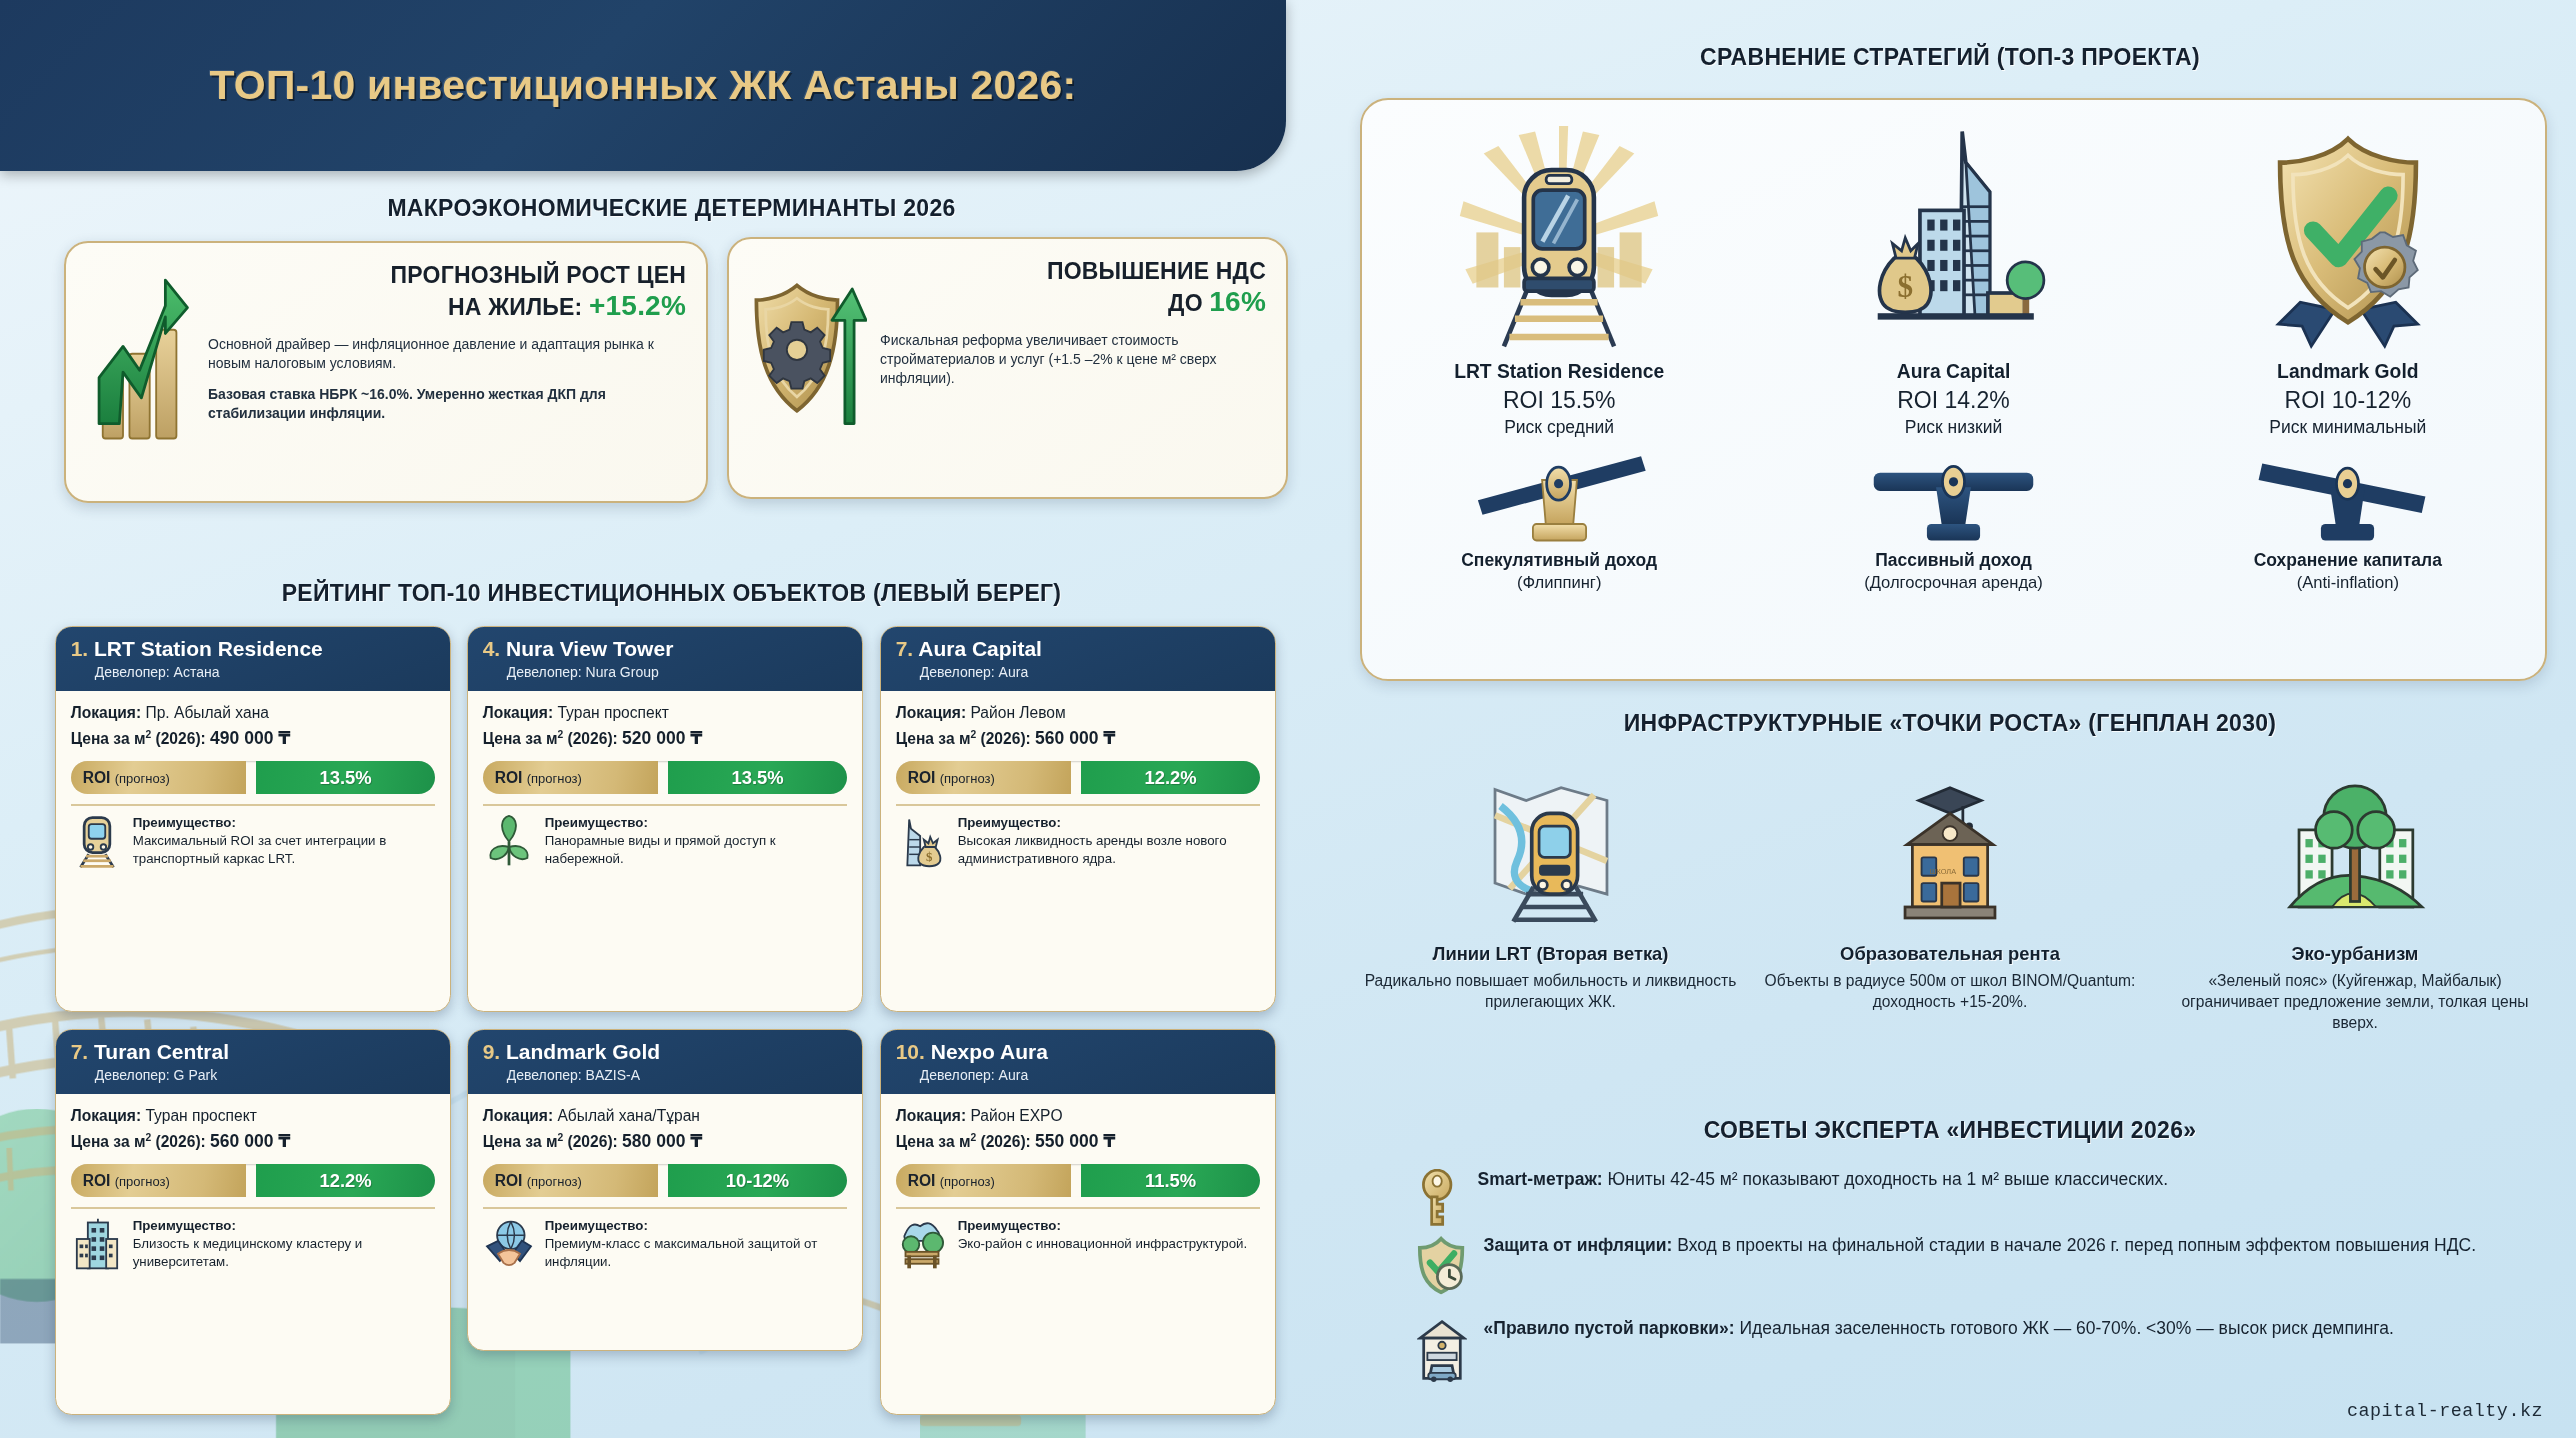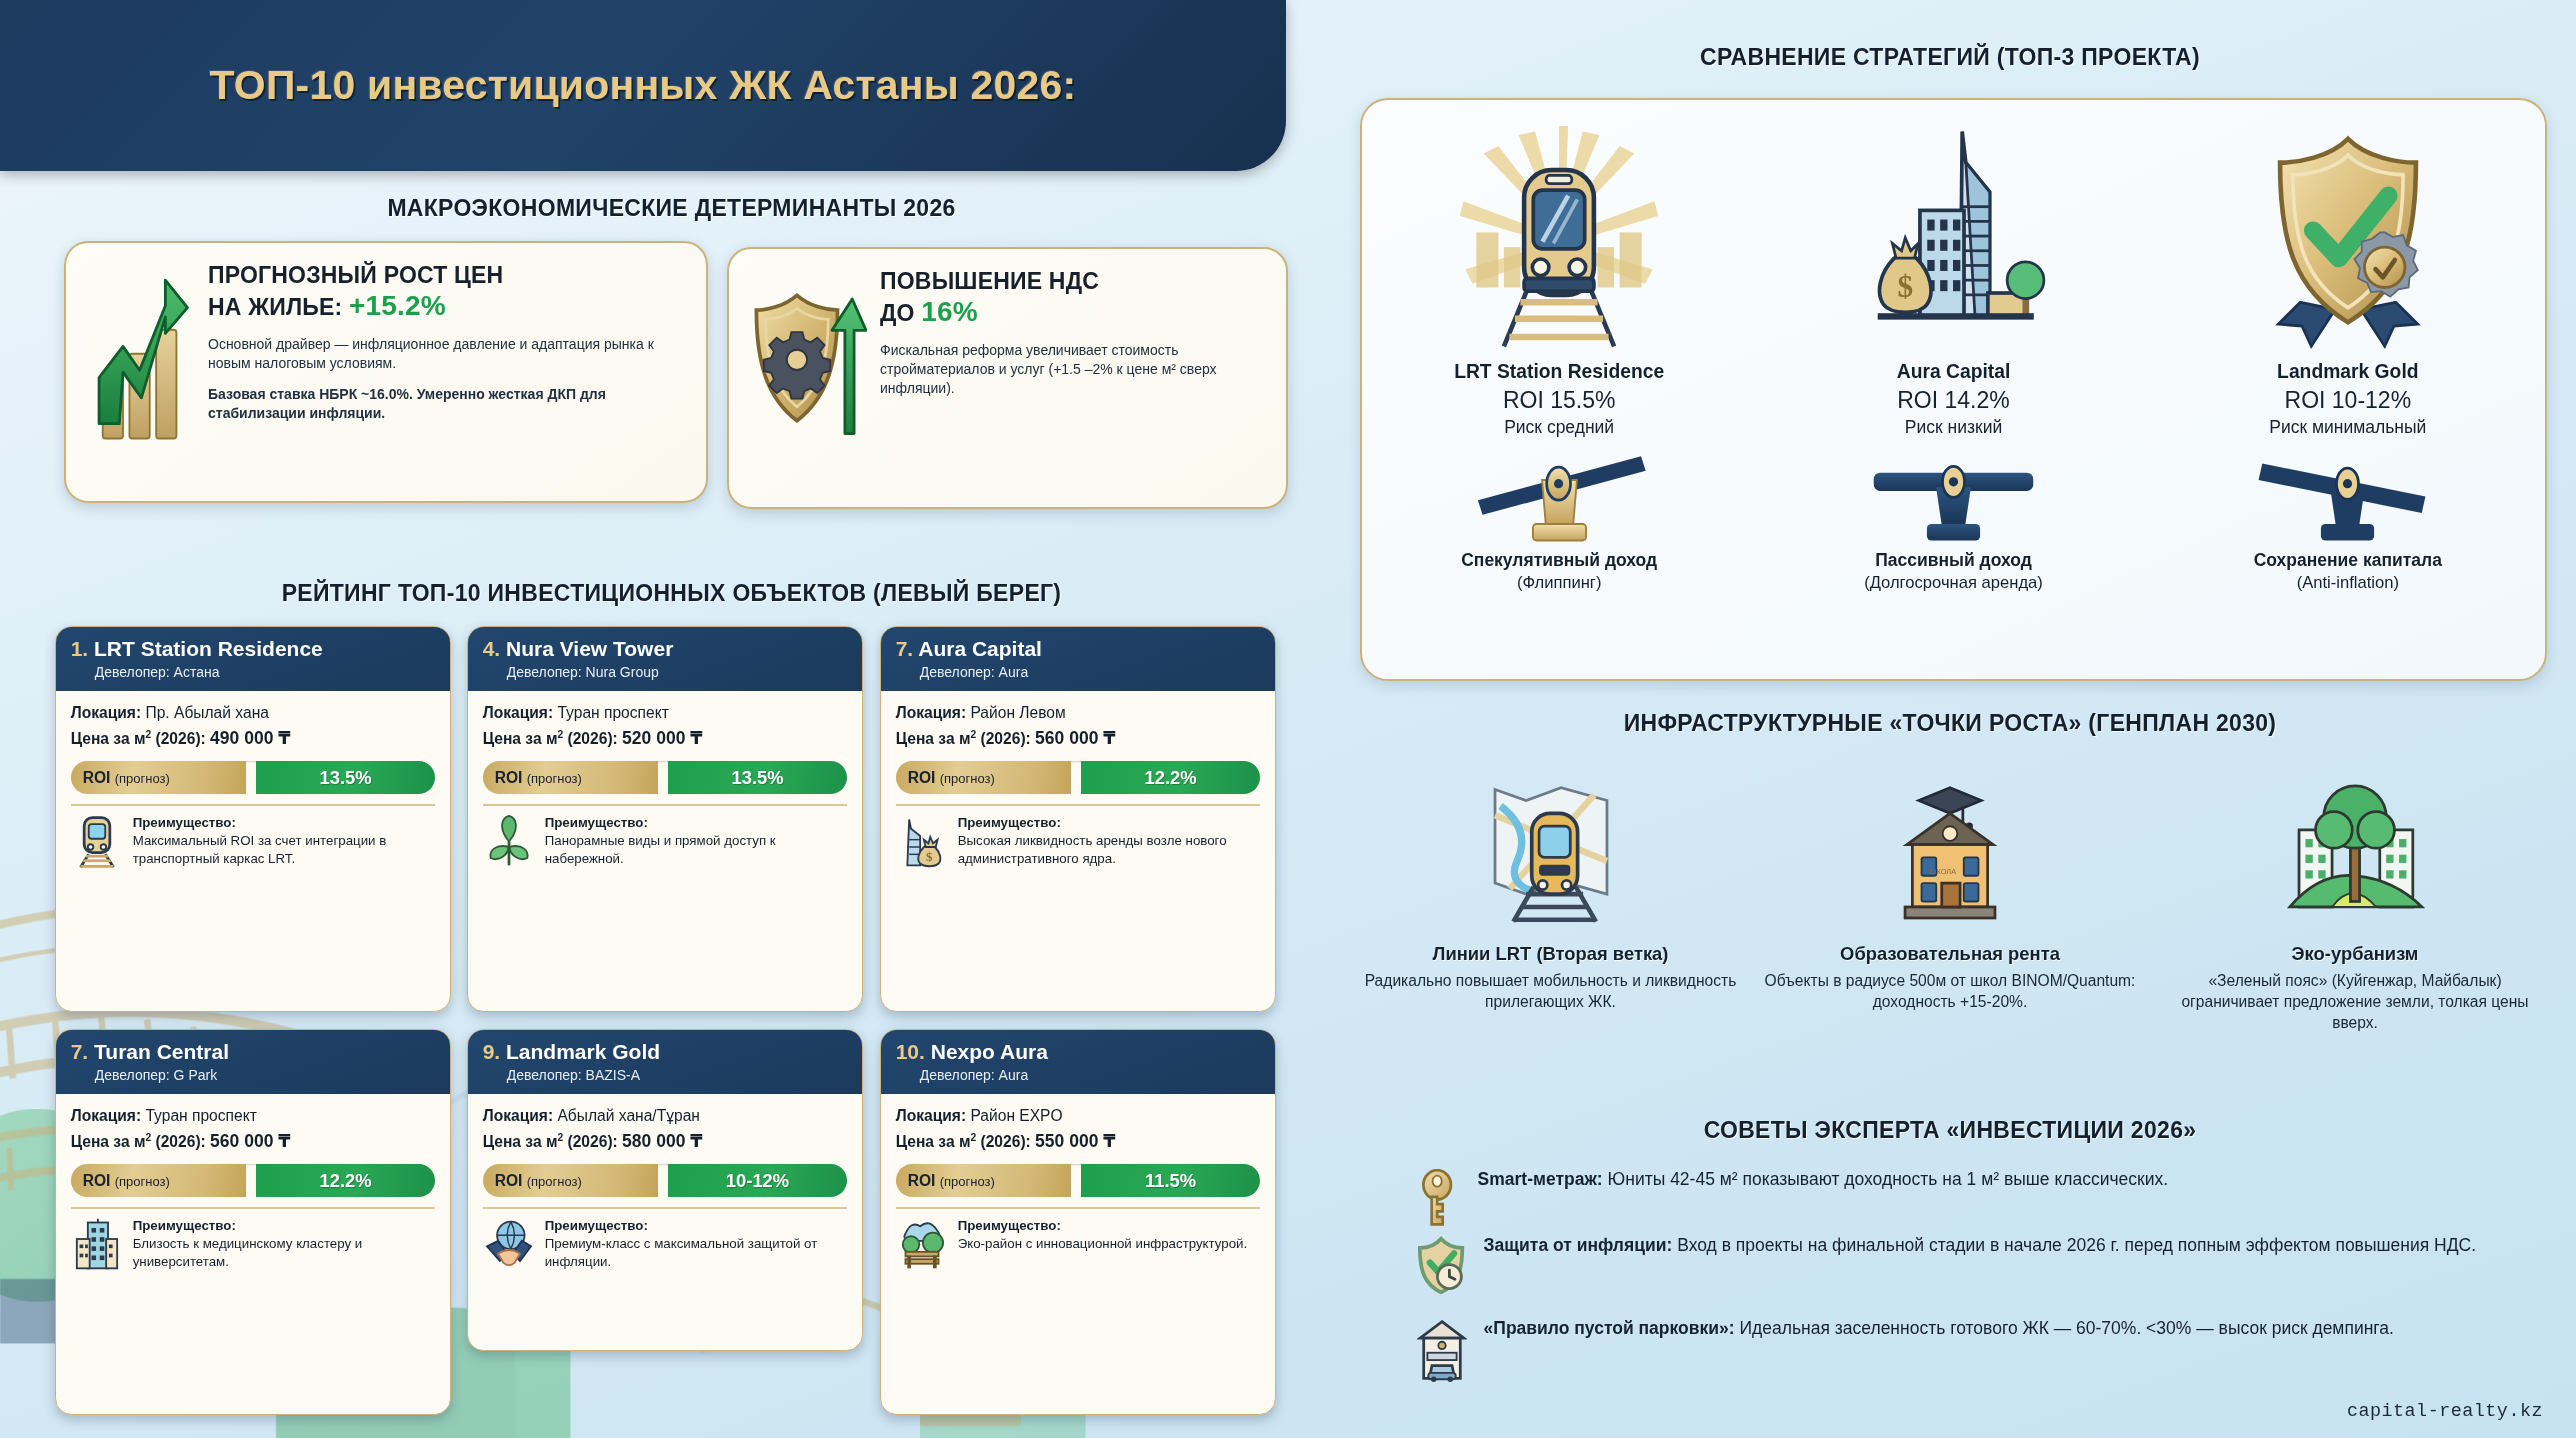--- a/index.html
+++ b/index.html
@@ -55,21 +55,21 @@
     border: 2.8px solid #cbb27c;
     border-radius: 24px;
     box-shadow: 0 4.6px 13px rgba(30,50,80,.18);
     padding: 18.4px 20px;
     display: flex; align-items: flex-start; gap: 13px;
   }
   .macro-ico { flex: 0 0 auto; margin-top: 7.4px; }
   .macro-body { flex: 1 1 auto; }
   .macro-head {
     font-size: 23px; font-weight: bold; color: #17202b;
-    line-height: 1.22; letter-spacing: 0.2px;
+    line-height: 1.22; letter-spacing: 0.2px; text-align: right;
   }
   .macro-head .accent { color: #1f9e4d; font-size: 28px; }
   .macro-p {
     font-size: 14px; color: #22303f; line-height: 1.36; margin-top: 11px;
   }
   .macro-p.bold { font-weight: bold; margin-top: 12px; }
 
   
   .rank-card {
     position: absolute; z-index: 4;
@@ -236,21 +236,21 @@
     <div class="macro-head">
       <span>ПРОГНОЗНЫЙ РОСТ ЦЕН</span><br>
       <span>НА ЖИЛЬЕ:</span>
       <span class="accent">+15.2%</span>
     </div>
     <div class="macro-p">Основной драйвер — инфляционное давление и адаптация рынка к новым налоговым условиям.</div>
     <div class="macro-p bold">Базовая ставка НБРК ~16.0%. Умеренно жесткая ДКП для стабилизации инфляции.</div>
   </div>
 </div>
 
-<div class="macro-card" style="left:727px; top:247px; width:561px; height:262px;">
+<div class="macro-card" style="left:727px; top:237px; width:561px; height:262px;">
   <div class="macro-ico">
     <svg width="118" height="166" viewBox="0 0 128 180">
       <defs>
         <linearGradient id="shg" x1="0" y1="0" x2="1" y2="1">
           <stop offset="0%" stop-color="#f0dda9"></stop>
             <stop offset="48%" stop-color="#d5b873"></stop>
           <stop offset="100%" stop-color="#ab8d4a"></stop>
         </linearGradient>
         <linearGradient id="grn2" x1="0" y1="1" x2="0" y2="0">
           <stop offset="0%" stop-color="#1b7f3e"></stop>

